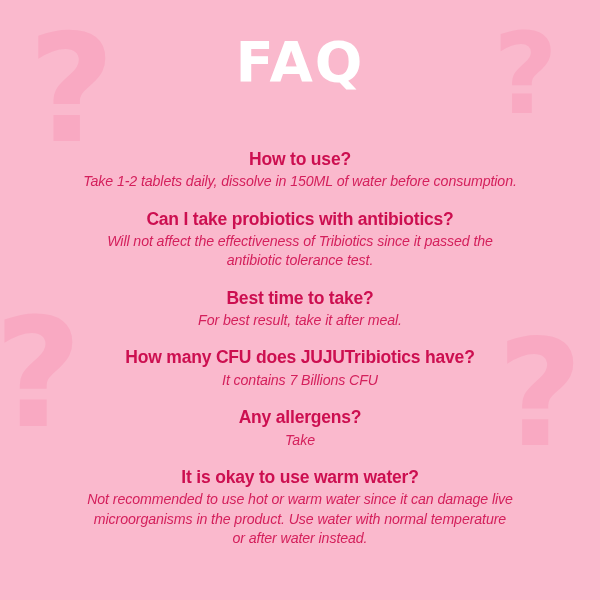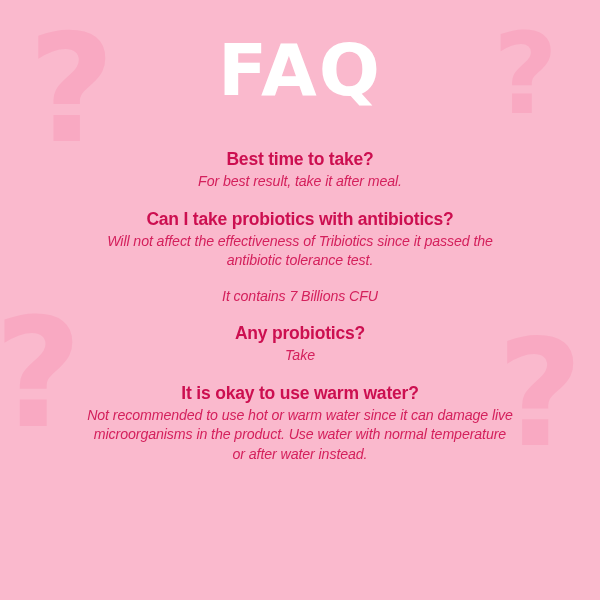--- a/index.html
+++ b/index.html
@@ -39,21 +39,21 @@
   
   .faq-title {
     position: absolute;
     top: 34px;
     left: 0;
     width: 600px;
     text-align: center;
     color: #ffffff;
     font-family: "DejaVu Sans", sans-serif;
     font-weight: 700;
-    font-size: 72px;
+    font-size: 56px;
     letter-spacing: 2px;
     line-height: 1;
   }
 
   
   .faq-list {
     position: absolute;
     top: 148px;
     left: 0;
     width: 600px;
@@ -97,38 +97,43 @@
     <span class="deco-qmark" style="left:28px; top:14px; font-size:150px;">?</span>
     <span class="deco-qmark" style="left:493px; top:18px; font-size:112px;">?</span>
     <span class="deco-qmark" style="left:-6px; top:298px; font-size:152px;">?</span>
     <span class="deco-qmark" style="left:497px; top:320px; font-size:148px;">?</span>
   </div>
 
   <div class="faq-title">FAQ</div>
 
   <div class="faq-list">
 
-
     <div class="faq-item">
-      <p class="faq-question">Best time to take?</p>
-      <p class="faq-answer">For best result, take it after meal.</p>
+      <p class="faq-question">How to use?</p>
+      <p class="faq-answer">Take 1-2 tablets daily, dissolve in 150ML of water before consumption.</p>
     </div>
 
     <div class="faq-item">
       <p class="faq-question">Can I take probiotics with antibiotics?</p>
       <p class="faq-answer">Will not affect the effectiveness of Tribiotics since it passed the
 antibiotic tolerance test.</p>
     </div>
 
     <div class="faq-item">
+      <p class="faq-question">Best time to take?</p>
+      <p class="faq-answer">For best result, take it after meal.</p>
+    </div>
+
+    <div class="faq-item">
+      <p class="faq-question">How many CFU does JUJUTribiotics have?</p>
       <p class="faq-answer">It contains 7 Billions CFU</p>
     </div>
 
     <div class="faq-item">
-      <p class="faq-question">Any probiotics?</p>
+      <p class="faq-question">Any allergens?</p>
       <p class="faq-answer">Take</p>
     </div>
 
     <div class="faq-item">
       <p class="faq-question">It is okay to use warm water?</p>
       <p class="faq-answer">Not recommended to use hot or warm water since it can damage live
 microorganisms in the product.  Use water with normal temperature
 or after water instead.</p>
     </div>
 

